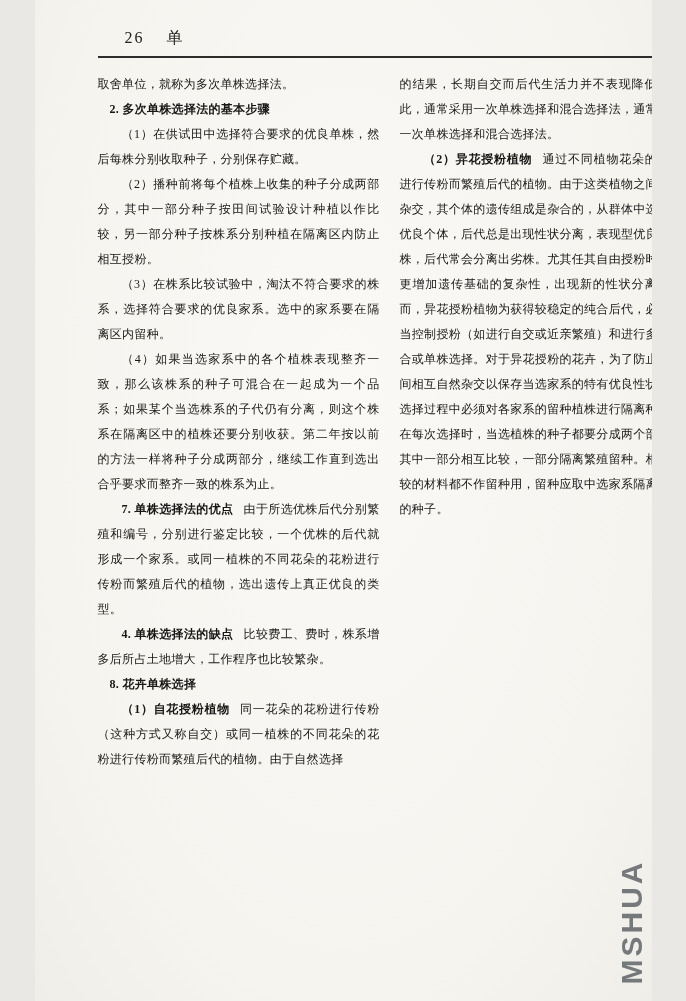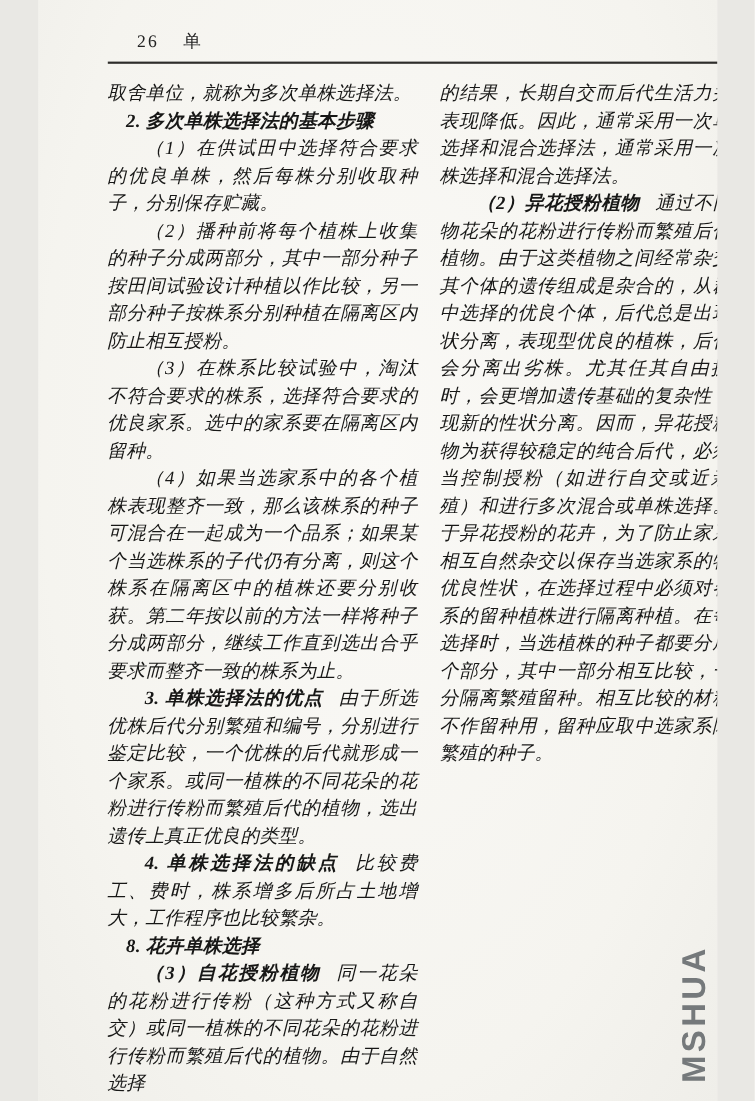--- a/index.html
+++ b/index.html
@@ -29,25 +29,24 @@
   }
   .columns{
     position:absolute;top:72px;left:63px;
     width:585px;
     display:flex;gap:20px;
   }
   .column{width:286px;}
   .column.right{width:287px;}
   .column p{
     margin:0;
-    font-size:17px;line-height:25px;
+    font-size:12px;line-height:25px;
     text-align:justify;
     letter-spacing:0.3px;
     color:#171716;
-    font-style:italic;
   }
   .para-indent{text-indent:2em;}
   .para-noindent{text-indent:0;}
   .para-heading{text-indent:1em;font-weight:700;}
   .inline-heading{font-weight:700;margin-right:0.85em;}
   .watermark{
     position:absolute;
     right:-42px;bottom:62px;
     transform:rotate(-90deg);
     transform-origin:center;
@@ -71,24 +70,24 @@
 
   <div class="columns">
 
     <div class="column left">
       <p class="para-noindent"><span>取舍单位，就称为多次单株选择法。</span></p>
       <p class="para-heading"><span>2. 多次单株选择法的基本步骤</span></p>
       <p class="para-indent"><span>（1）在供试田中选择符合要求的优良单株，然后每株分别收取种子，分别保存贮藏。</span></p>
       <p class="para-indent"><span>（2）播种前将每个植株上收集的种子分成两部分，其中一部分种子按田间试验设计种植以作比较，另一部分种子按株系分别种植在隔离区内防止相互授粉。</span></p>
       <p class="para-indent"><span>（3）在株系比较试验中，淘汰不符合要求的株系，选择符合要求的优良家系。选中的家系要在隔离区内留种。</span></p>
       <p class="para-indent"><span>（4）如果当选家系中的各个植株表现整齐一致，那么该株系的种子可混合在一起成为一个品系；如果某个当选株系的子代仍有分离，则这个株系在隔离区中的植株还要分别收获。第二年按以前的方法一样将种子分成两部分，继续工作直到选出合乎要求而整齐一致的株系为止。</span></p>
-      <p class="para-indent"><span class="inline-heading">3. 单株选择法的优点</span><span>由于所选优株后代分别繁殖和编号，分别进行鉴定比较，一个优株的后代就形成一个家系。或同一植株的不同花朵的花粉进行传粉而繁殖后代的植物，选出遗传上真正优良的类型。</span></p>
+      <p class="para-indent"><span class="inline-heading">7. 单株选择法的优点</span><span>由于所选优株后代分别繁殖和编号，分别进行鉴定比较，一个优株的后代就形成一个家系。或同一植株的不同花朵的花粉进行传粉而繁殖后代的植物，选出遗传上真正优良的类型。</span></p>
       <p class="para-indent"><span class="inline-heading">4. 单株选择法的缺点</span><span>比较费工、费时，株系增多后所占土地增大，工作程序也比较繁杂。</span></p>
       <p class="para-heading"><span>8. 花卉单株选择</span></p>
-      <p class="para-indent"><span class="inline-heading">（3）自花授粉植物</span><span>同一花朵的花粉进行传粉（这种方式又称自交）或同一植株的不同花朵的花粉进行传粉而繁殖后代的植物。由于自然选择</span></p>
+      <p class="para-indent"><span class="inline-heading">（1）自花授粉植物</span><span>同一花朵的花粉进行传粉（这种方式又称自交）或同一植株的不同花朵的花粉进行传粉而繁殖后代的植物。由于自然选择</span></p>
     </div>
 
     <div class="column right">
       <p class="para-noindent"><span>的结果，长期自交而后代生活力并不表现降低。因此，通常采用一次单株选择和混合选择法，通常采用一次单株选择和混合选择法。</span></p>
       <p class="para-indent"><span class="inline-heading">（2）异花授粉植物</span><span>通过不同植物花朵的花粉进行传粉而繁殖后代的植物。由于这类植物之间经常杂交，其个体的遗传组成是杂合的，从群体中选择的优良个体，后代总是出现性状分离，表现型优良的植株，后代常会分离出劣株。尤其任其自由授粉时，会更增加遗传基础的复杂性，出现新的性状分离。因而，异花授粉植物为获得较稳定的纯合后代，必须适当控制授粉（如进行自交或近亲繁殖）和进行多次混合或单株选择。对于异花授粉的花卉，为了防止家系间相互自然杂交以保存当选家系的特有优良性状，在选择过程中必须对各家系的留种植株进行隔离种植。在每次选择时，当选植株的种子都要分成两个部分，其中一部分相互比较，一部分隔离繁殖留种。相互比较的材料都不作留种用，留种应取中选家系隔离繁殖的种子。</span></p>
     </div>
 
   </div>
 
   <div class="watermark">MSHUA</div>

